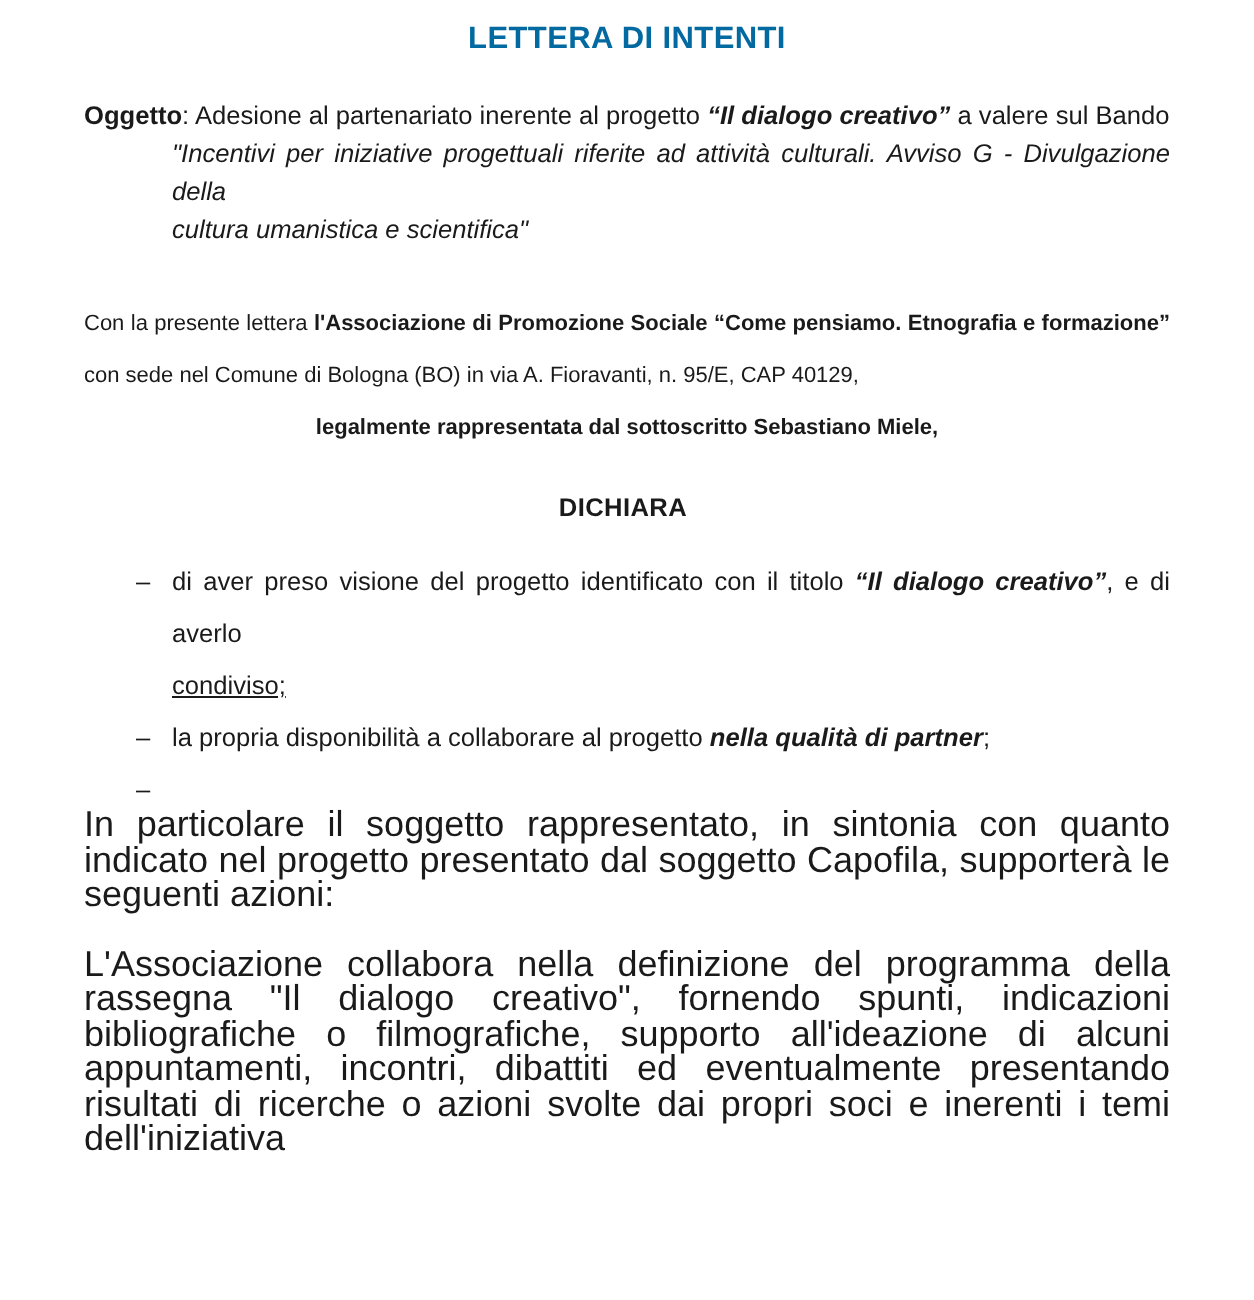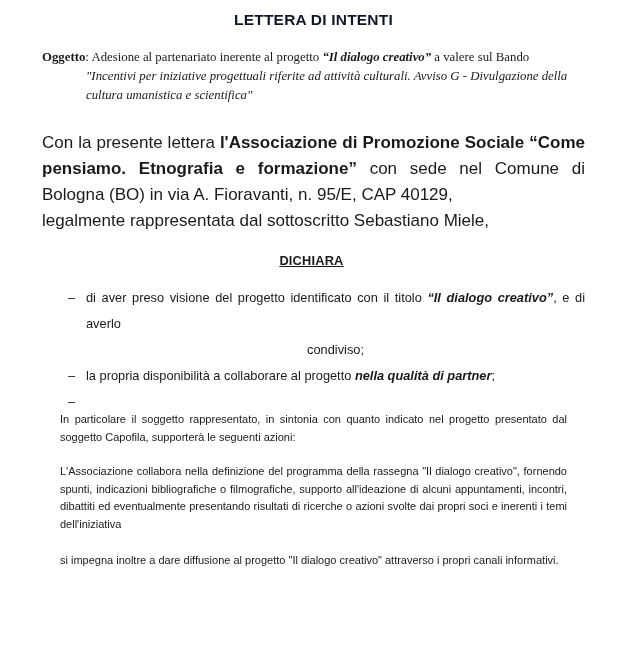--- a/index.html
+++ b/index.html
@@ -22,65 +22,63 @@
     box-sizing: border-box;
   }
 
   
   .doc-title {
     text-align: center;
     font-size: 15.5px;
     font-weight: bold;
     letter-spacing: 0.2px;
     margin: 11px 0 0 0;
-    color: #0f172a;
+    color: #0369a1;
   }
 
   
   .oggetto-block {
     margin: 19px 0 0 0;
     padding: 0 42px 0 42px;
     font-size: 12.8px;
     line-height: 19px;
     text-align: justify;
-    font-family: Liberation Serif, serif;
   }
   .oggetto-line1 { text-indent: 0; }
   .oggetto-label { font-weight: bold; }
   .oggetto-title {
     font-weight: bold;
     font-style: italic;
   }
   .oggetto-sub {
     font-style: italic;
     display: block;
     padding-left: 44px;
     text-align: justify;
   }
   .oggetto-sub.last { text-align: left; }
 
   
   .para-intro {
     margin: 25px 0 0 0;
     padding: 0 42px;
-    font-size: 17px;
+    font-size: 11px;
     line-height: 26px;
     text-align: justify;
   }
   .para-intro b { font-weight: bold; }
-  .para-intro .lastline { text-align: left; }
+  .para-intro .lastline { text-align: center; font-weight: bold; }
 
   
   .dichiara {
     text-align: center;
     font-size: 12.8px;
     font-weight: bold;
     margin: 19px 4px 0 0;
     letter-spacing: 0.2px;
-    text-decoration: underline;
   }
 
   
   .bullets {
     margin: 17px 0 0 0;
     padding: 0 42px 0 68px;
     font-size: 12.8px;
   }
   .bullet-item {
     position: relative;
@@ -91,26 +89,26 @@
   .bullet-item .dash {
     position: absolute;
     left: 0;
     top: 0;
   }
   .bullet-item b { font-weight: bold; font-style: italic; }
   .bullet-title {
     font-weight: bold;
     font-style: italic;
   }
-  .bullet-item .tail { text-align: center; }
+  .bullet-item .tail { text-align: left; text-decoration: underline; }
 
   
   .para-dense {
-    padding: 0 60px;
-    font-size: 11px;
+    padding: 0 42px;
+    font-size: 18px;
     line-height: 17.5px;
     text-align: justify;
   }
   .para-dense.p1 { margin: 22px 0 0 0; }
   .para-dense.p2 { margin: 17px 0 0 0; }
   .para-dense.p3 { margin: 19px 0 0 0; }
   .para-dense.p4 { margin: 19px 0 0 0; }
 </style>
 </head>
 <body>
@@ -145,16 +143,15 @@
     <div class="bullet-item">
       <span class="dash">–</span>
     </div>
 
   </div>
 
   <div class="para-dense p1">In particolare il soggetto rappresentato, in sintonia con quanto indicato nel progetto presentato dal soggetto Capofila, supporterà le seguenti azioni:</div>
 
   <div class="para-dense p2">L'Associazione collabora nella definizione del programma della rassegna "Il dialogo creativo", fornendo spunti, indicazioni bibliografiche o filmografiche, supporto all'ideazione di alcuni appuntamenti, incontri, dibattiti ed eventualmente presentando risultati di ricerche o azioni svolte dai propri soci e inerenti i temi dell'iniziativa</div>
 
-  <div class="para-dense p3">si impegna inoltre a dare diffusione al progetto "Il dialogo creativo" attraverso i propri canali informativi.</div>
 
 
 </div>
 
 </body></html>

